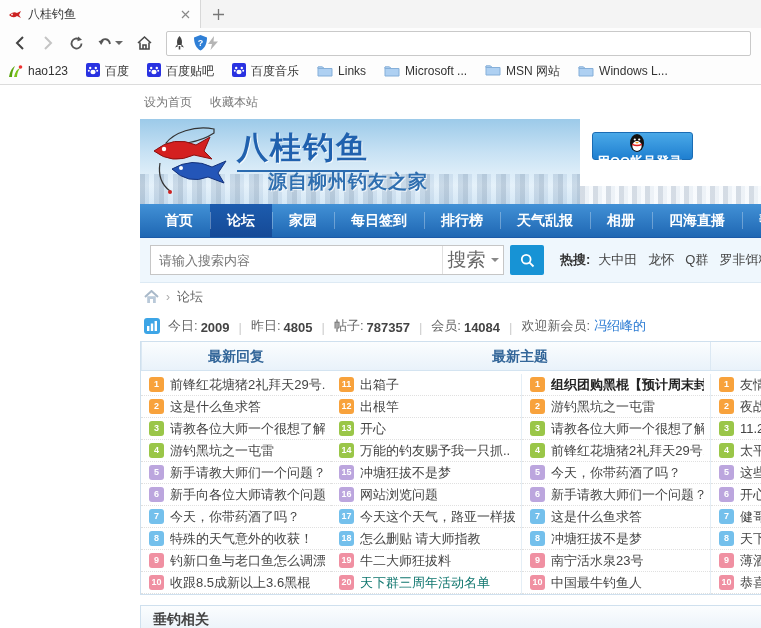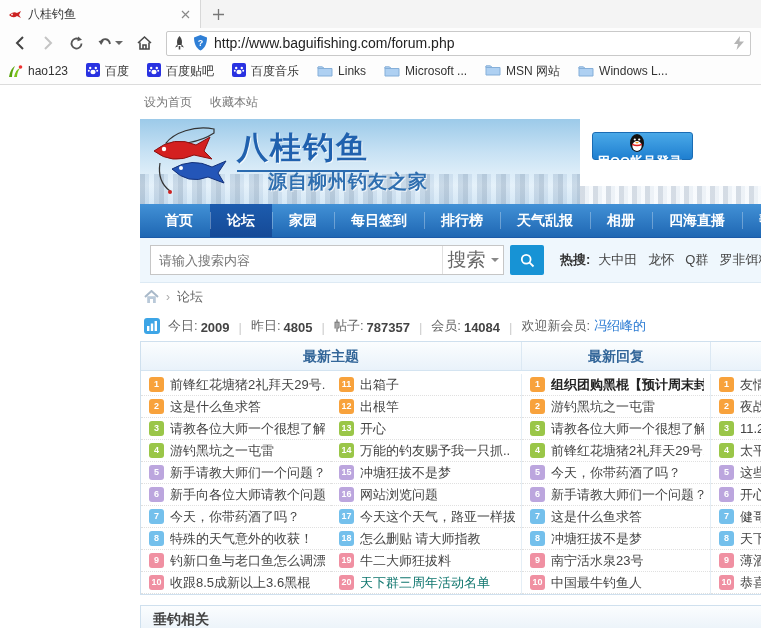--- a/index.html
+++ b/index.html
@@ -168,21 +168,20 @@
           <path d="M4.5 8 L2 11.5 L4.8 10.6 M8.5 8 L11 11.5 L8.2 10.6" fill="#444"></path>
           <rect x="5.7" y="10" width="1.6" height="3.5" fill="#444"></rect>
         </svg>
     </span>
     <span style="margin-left:7px">
       <svg width="15" height="16" viewBox="0 0 15 16">
           <path d="M7.5 0 L14 2.5 C14 9 11.5 13.5 7.5 15.5 C3.5 13.5 1 9 1 2.5 Z" fill="#2f7fd6"></path>
           <text x="7.5" y="11" font-size="9" font-weight="bold" fill="#fff" text-anchor="middle" font-family="Liberation Sans, sans-serif">?</text>
         </svg>
     </span>
-    <span class="url">http://www.baguifishing.com/forum.php</span>
     <span>
       <svg width="10" height="14" viewBox="0 0 10 14">
           <path d="M6 0 L0 8 H4 L2.5 14 L10 5.5 H5.5 Z" fill="#b5b5b5"></path>
         </svg>
     </span>
   </div>
 </div>
 
 <div class="bookmarksbar">
   <div class="bm">
@@ -392,22 +391,22 @@
           </span>
         </span>
     <span class="welcome">
       <span>欢迎新会员:</span>
       <span class="name">冯绍峰的</span>
     </span>
   </div>
 
   <div class="board">
     <div class="bheader">
+      <div class="bh bh2">最新回复</div>
       <div class="bh bh1">最新主题</div>
-      <div class="bh bh2">最新回复</div>
       <div class="bh bh3"></div>
     </div>
     <div class="bcols">
       <div class="bcol">
 
       <div class="row">
               <i class="badge g0">1</i>
               <span class="t">前锋红花塘猪2礼拜天29号..</span>
             </div>
             <div class="row">

